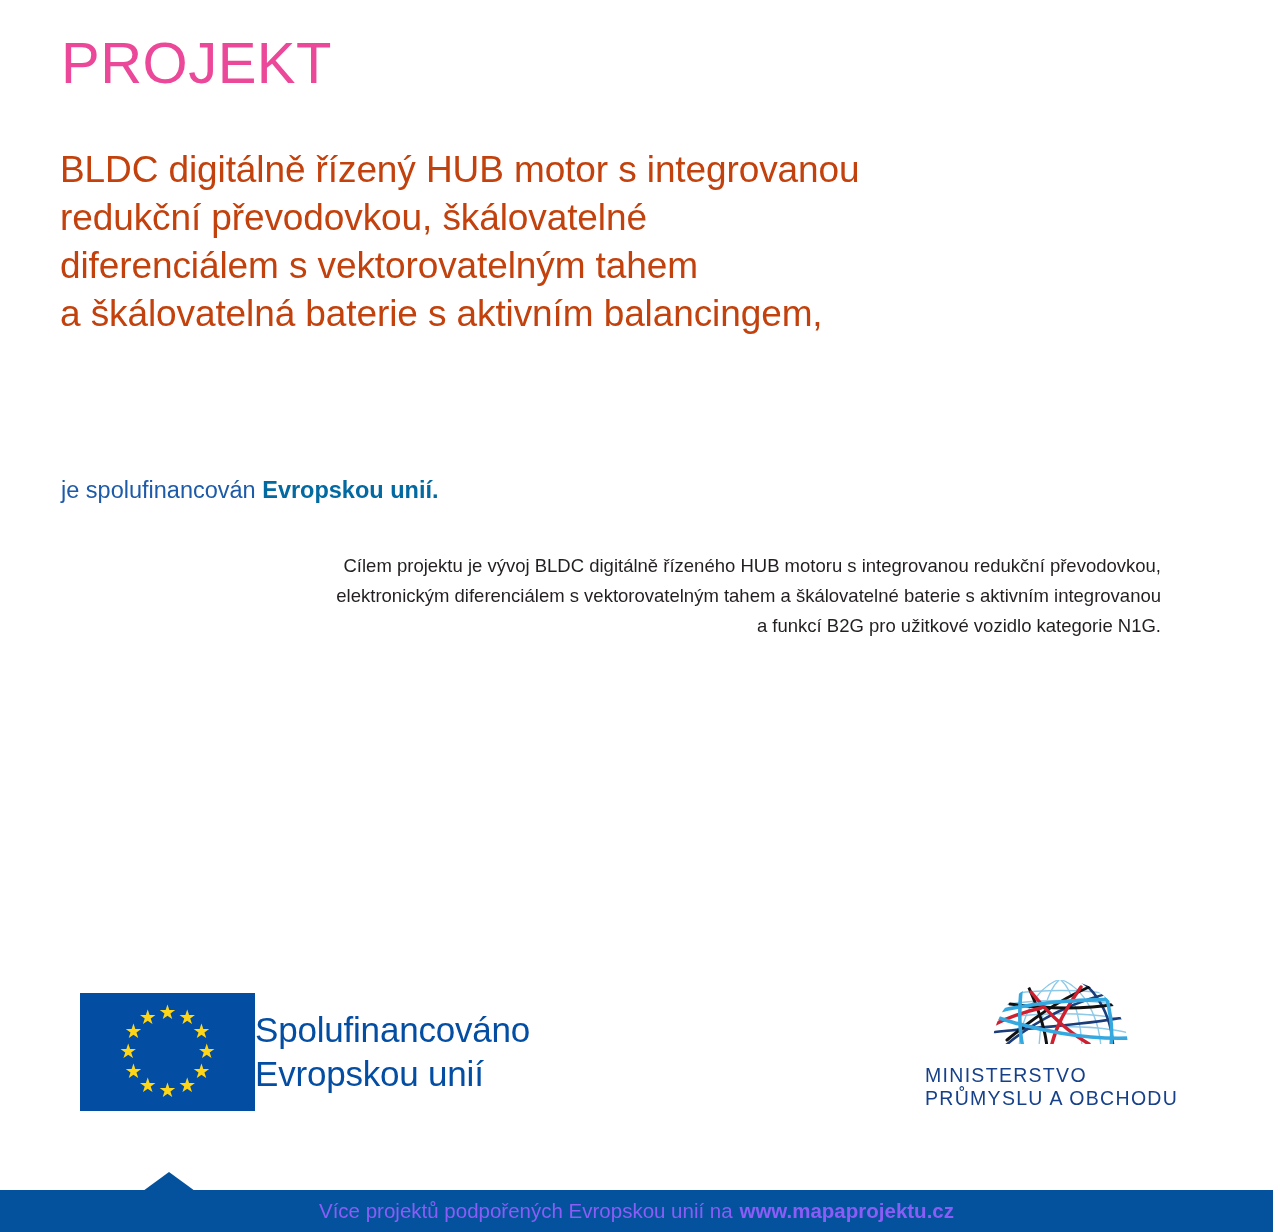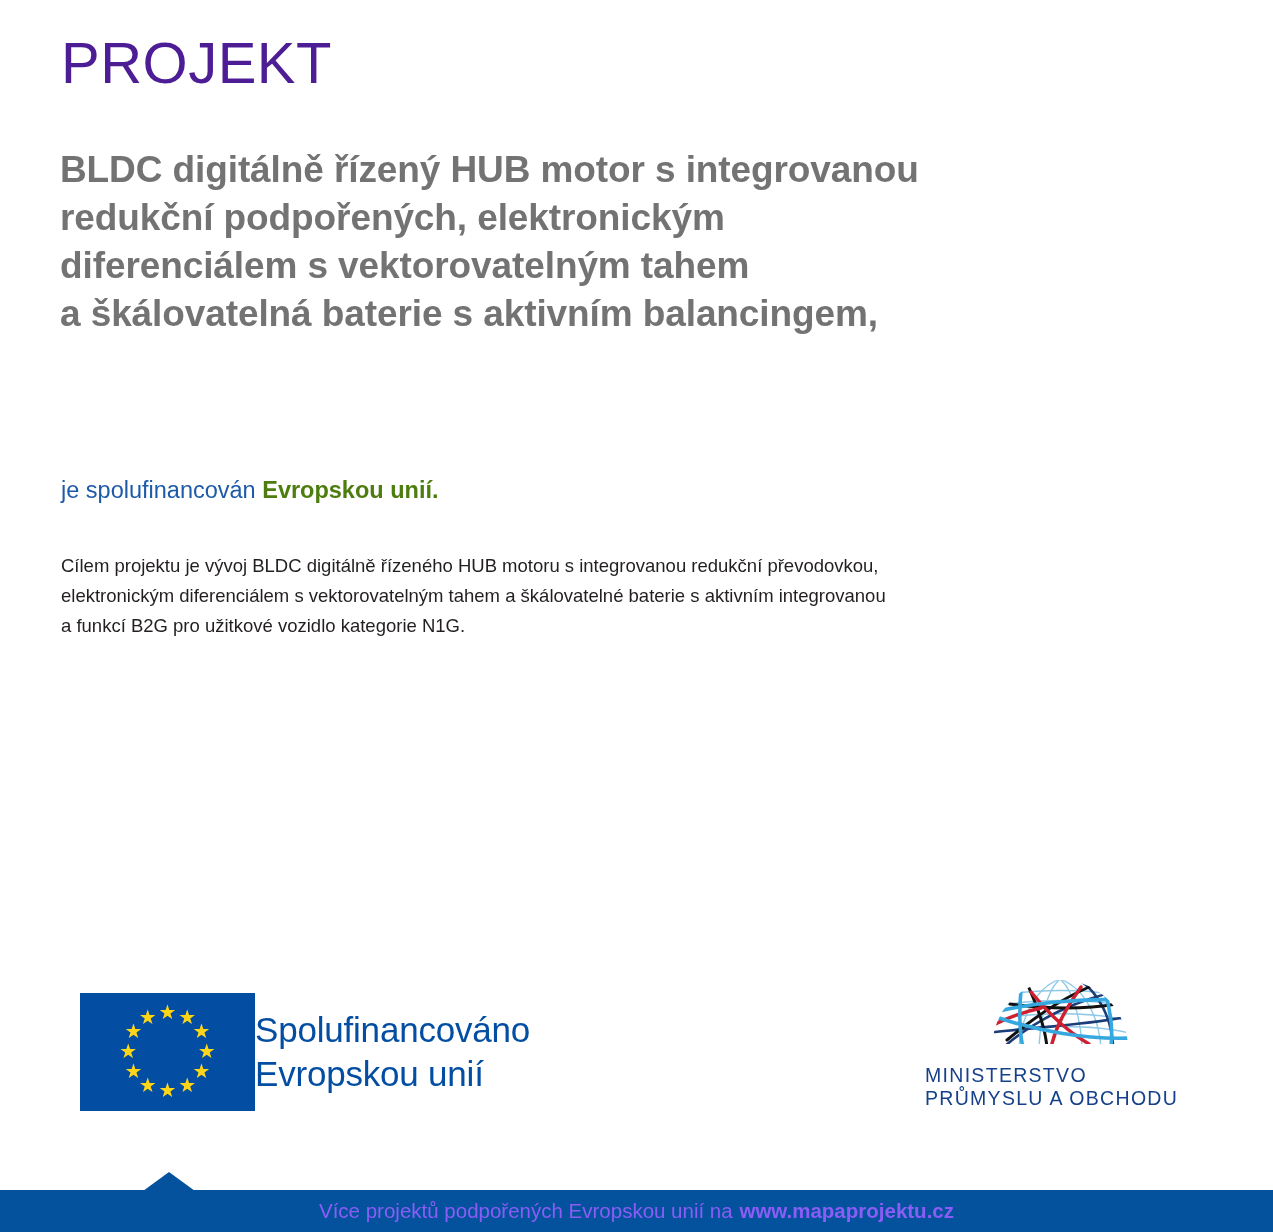--- a/index.html
+++ b/index.html
@@ -24,62 +24,62 @@
 
   
   .kicker {
     position: absolute;
     left: 61px;
     top: 34px;
     font-size: 58px;
     line-height: 1.0;
     font-weight: 400;
     letter-spacing: 0.5px;
-    color: #4c1d95;
+    color: #ec4899;
     white-space: nowrap;
   }
 
   
   .project-title {
     position: absolute;
     left: 60px;
     top: 146px;
     width: 1160px;
     font-size: 37px;
     line-height: 1.30;
-    font-weight: 700;
-    color: #737373;
+    font-weight: 400;
+    color: #c2410c;
     letter-spacing: -0.1px;
   }
   .project-title .tline { display: block; white-space: nowrap; }
 
   
   .cofin-line {
     position: absolute;
     left: 61px;
     top: 477px;
     font-size: 23.5px;
     font-weight: 400;
     color: #1d5aa8;
     white-space: nowrap;
   }
-  .cofin-line .strong { font-weight: 700; color: #4d7c0f; text-align: right; }
+  .cofin-line .strong { font-weight: 700; color: #0369a1; text-align: right; }
 
   
   .body-copy {
     position: absolute;
     left: 61px;
     top: 551px;
     width: 1100px;
     font-size: 18.5px;
     line-height: 30px;
     color: #231f20;
     font-weight: 400;
   }
-  .body-copy .bline { display: block; white-space: nowrap; }
+  .body-copy .bline { display: block; white-space: nowrap; text-align: right; }
 
   
   .logos {
     position: absolute;
     left: 0;
     top: 960px;
     width: 1273px;
     height: 170px;
   }
 
@@ -169,21 +169,21 @@
 </style>
 </head>
 <body>
 
 <div class="poster">
 
   <div class="kicker">PROJEKT</div>
 
   <div class="project-title">
     <span class="tline">BLDC digitálně řízený HUB motor s integrovanou</span>
-    <span class="tline">redukční podpořených, elektronickým</span>
+    <span class="tline">redukční převodovkou, škálovatelné</span>
     <span class="tline">diferenciálem s vektorovatelným tahem</span>
     <span class="tline">a škálovatelná baterie s aktivním balancingem,</span>
   </div>
 
   <div class="cofin-line">
     <span>je spolufinancován </span><span class="strong">Evropskou unií.</span>
   </div>
 
   <div class="body-copy">
     <span class="bline">Cílem projektu je vývoj BLDC digitálně řízeného HUB motoru s integrovanou redukční převodovkou,</span>

